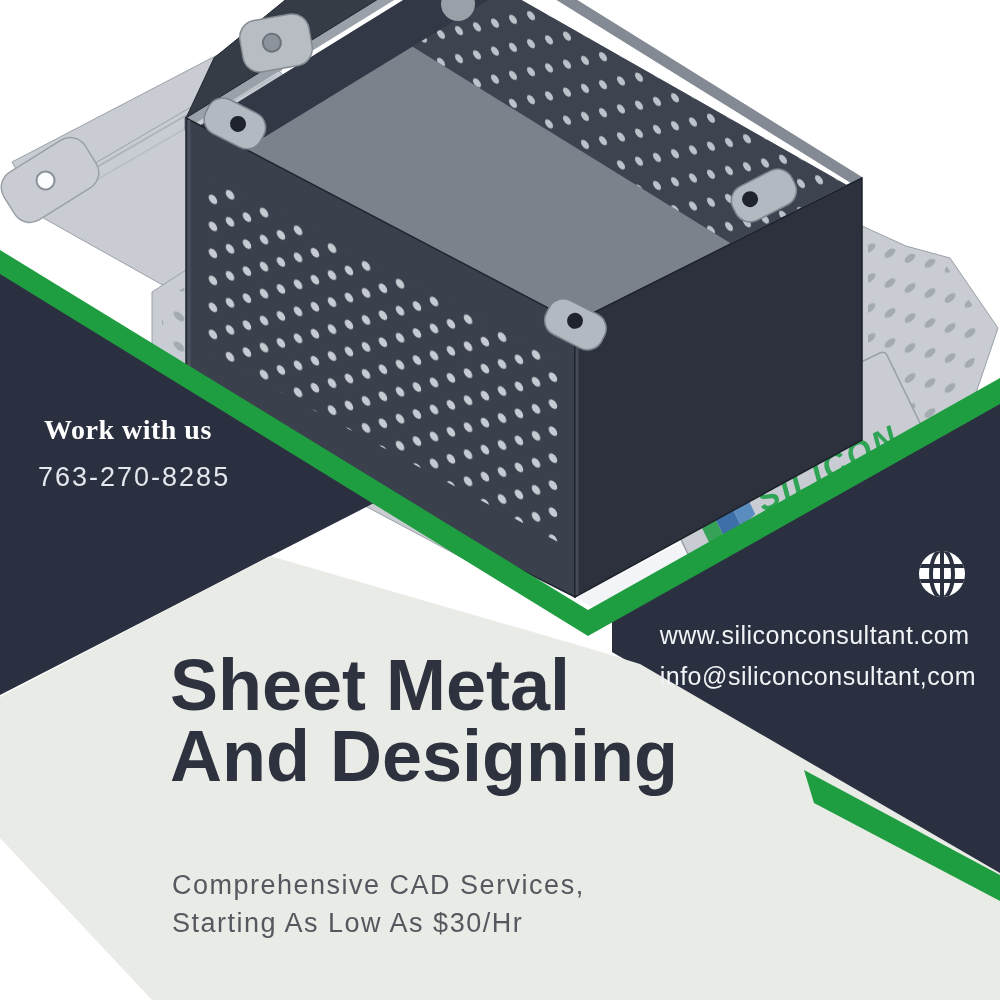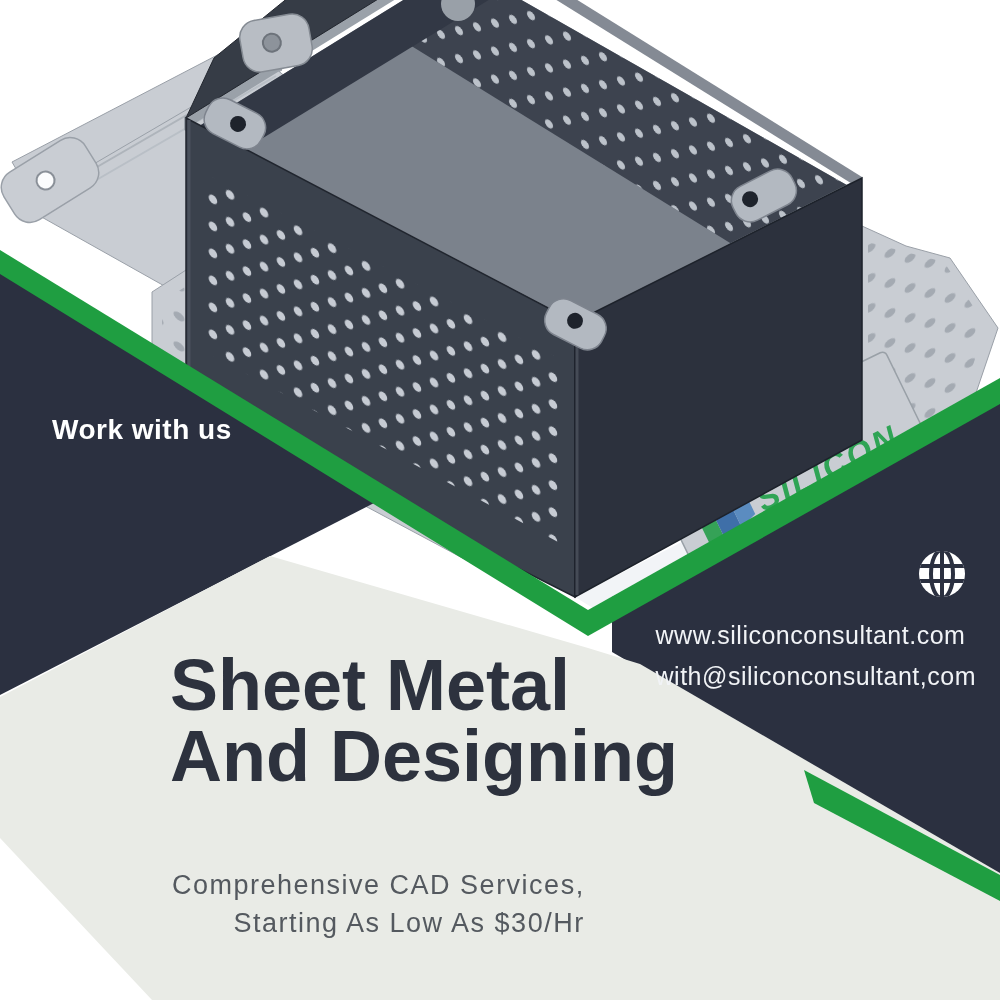--- a/index.html
+++ b/index.html
@@ -1,29 +1,29 @@
 <!DOCTYPE html>
 <html><head>
 <meta charset="utf-8">
 <style>
   html,body{margin:0;padding:0;background:#ffffff;}
   .canvas{position:relative;width:1000px;height:1000px;overflow:hidden;background:#ffffff;
           font-family:"Liberation Sans",sans-serif;}
   svg.layer{position:absolute;left:0;top:0;display:block;}
-  .work-heading{position:absolute;left:52px;top:414px;color:#ffffff;font-size:28px;font-weight:bold;
-                letter-spacing:.5px;white-space:nowrap;}
+  .work-heading{position:absolute;left:44px;top:414px;color:#ffffff;font-size:28px;font-weight:bold;
+                letter-spacing:.5px;white-space:nowrap;font-family:Liberation Serif, serif;}
   .phone{position:absolute;left:38px;top:462px;color:#e4e7ed;font-size:27px;font-weight:400;
          letter-spacing:2px;white-space:nowrap;}
   .contact-right{position:absolute;right:24px;top:615px;text-align:left;color:#f1f3f6;
                  font-size:25px;line-height:41px;letter-spacing:.5px;white-space:nowrap;}
   .globe{position:absolute;left:916px;top:548px;width:52px;height:52px;}
   .title{position:absolute;left:170px;top:650px;color:#2d323e;font-size:72px;font-weight:bold;
          line-height:71px;white-space:nowrap;}
   .subtitle{position:absolute;left:172px;top:866px;color:#54595f;font-size:27px;line-height:38px;
-            letter-spacing:1.5px;white-space:nowrap;text-align:right;}
+            letter-spacing:1.5px;white-space:nowrap;}
 </style>
 </head>
 <body>
 
 <div class="canvas">
 
   <svg class="layer" width="1000" height="1000" viewBox="0 0 1000 1000" aria-hidden="true">
     <defs>
       <pattern id="dotsDark" width="34" height="27" patternUnits="userSpaceOnUse" patternTransform="matrix(1,0.523,0,1,0,0)">
         <circle cx="9" cy="7" r="4.3" fill="#c6cbd3"></circle>
@@ -129,39 +129,40 @@
   <svg class="layer" width="1000" height="1000" viewBox="0 0 1000 1000" aria-hidden="true">
     <polygon points="0,272 376,502 0,695" fill="#2b3040"></polygon>
     <polygon points="0,250 588,610 588,636 0,274" fill="#1f9e41"></polygon>
     <polygon points="612,597 1000,402 1000,877 612,652" fill="#2b3040"></polygon>
     <polygon points="588,610 1000,378 1000,404 588,636" fill="#1f9e41"></polygon>
     <polygon points="0,697 270,556 588,648 640,664 1000,873 1000,1000 152,1000 0,838" fill="#e9ebe6"></polygon>
     <polygon points="804,770 1000,875 1000,901 814,803" fill="#1f9e41"></polygon>
   </svg>
 
   <div class="work-heading">Work with us</div>
+  <div class="phone">763-270-8285</div>
 
   <svg class="globe" viewBox="0 0 52 52" aria-hidden="true">
     <defs>
         <clipPath id="gclip">
           <circle cx="26" cy="26" r="23"></circle>
         </clipPath>
       </defs>
     <circle cx="26" cy="26" r="23" fill="#ffffff"></circle>
     <g clip-path="url(#gclip)" stroke="#2b3040" stroke-width="4" fill="none">
       <line x1="1" y1="18" x2="51" y2="18"></line>
       <line x1="1" y1="33" x2="51" y2="33"></line>
       <line x1="26" y1="1" x2="26" y2="51"></line>
       <ellipse cx="26" cy="26" rx="11" ry="24"></ellipse>
     </g>
   </svg>
 
   <div class="contact-right">
     <div>www.siliconconsultant.com</div>
-    <div>with@siliconconsultant,com</div>
+    <div>info@siliconconsultant,com</div>
   </div>
 
   <div class="title">
     <div>Sheet Metal</div>
     <div>And Designing</div>
   </div>
 
   <div class="subtitle">
     <div>Comprehensive CAD Services,</div>
     <div>Starting As Low As $30/Hr</div>

